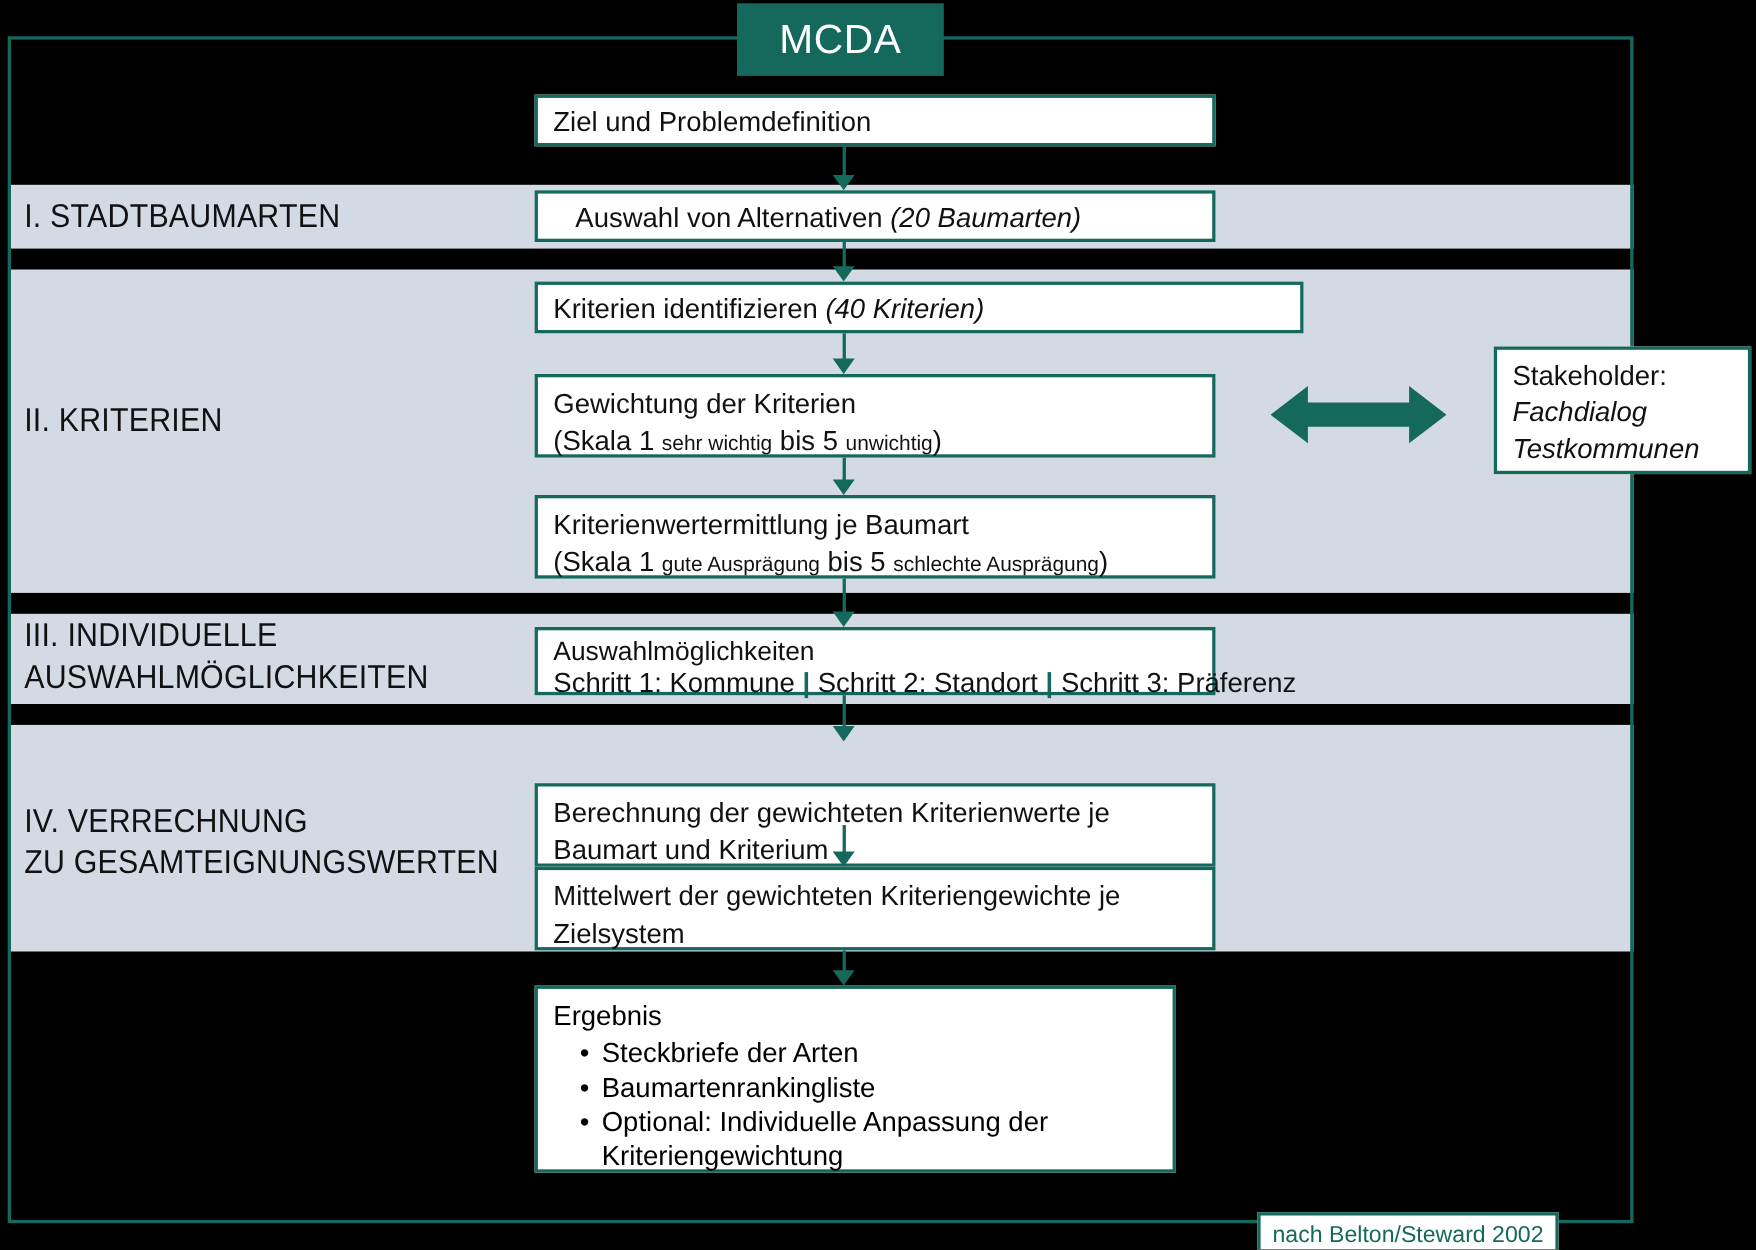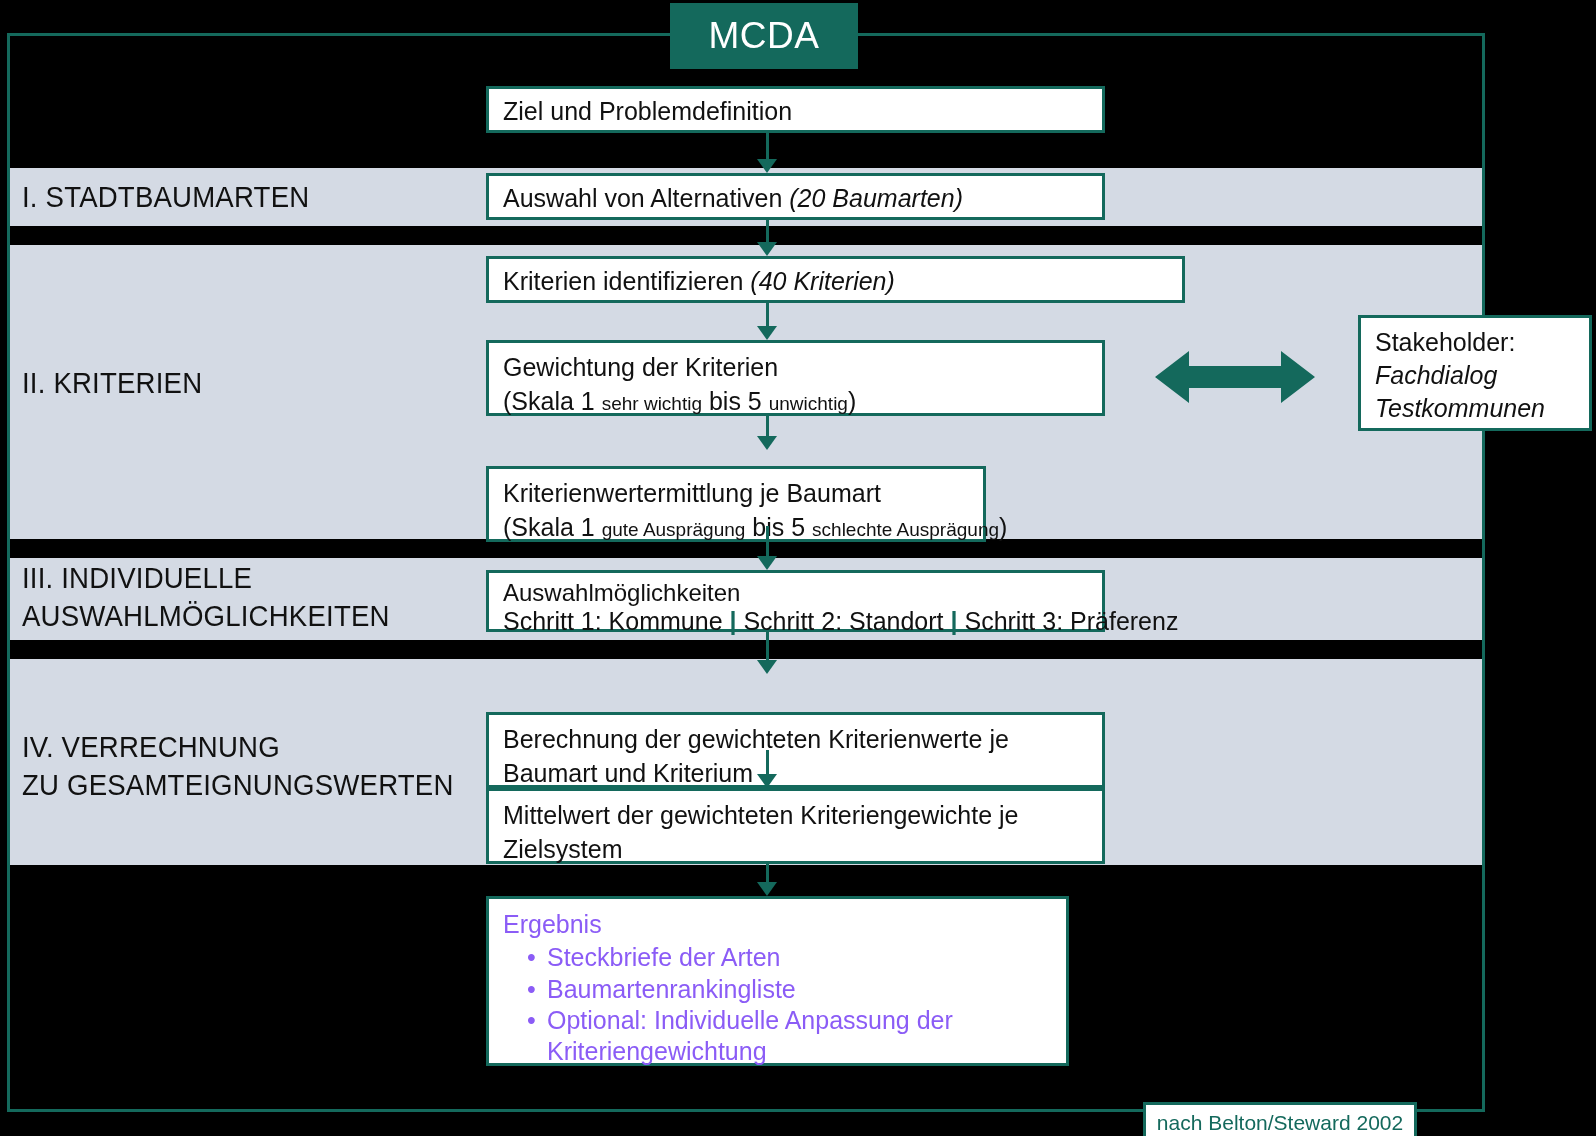--- a/index.html
+++ b/index.html
@@ -141,21 +141,21 @@
   #result-box {
     position: absolute;
     left: 486px;
     top: 896px;
     width: 583px;
     height: 170px;
     background: #ffffff;
     border: 3px solid #14695c;
     box-sizing: border-box;
     padding: 8px 14px;
-    color: #8b5cf6;
+    color: #000000;
   }
   #result-box .title {
     font-size: 25px;
     line-height: 34px;
   }
   #result-box ul {
     margin: 0;
     padding: 0 0 0 24px;
     list-style: none;
   }
@@ -209,41 +209,41 @@
 <div class="section-label" style="top:559px;">III. INDIVIDUELLE
 AUSWAHLMÖGLICHKEITEN</div>
 <div class="section-label" style="top:728px;">IV. VERRECHNUNG
 ZU GESAMTEIGNUNGSWERTEN</div>
 
 <div class="pbox" style="left:486px;top:86px;width:619px;height:47px;">
   <div class="pad line" style="padding:5px 14px;">Ziel und Problemdefinition</div>
 </div>
 
 <div class="pbox" style="left:486px;top:173px;width:619px;height:47px;">
-  <div class="line" style="padding:5px 14px;">
+  <div class="line" style="padding:5px 14px;margin-left:20px;">
     <span>Auswahl von Alternativen </span><span class="ital">(20 Baumarten)</span>
   </div>
 </div>
 
 <div class="pbox" style="left:486px;top:256px;width:699px;height:47px;">
   <div class="line" style="padding:5px 14px;">
     <span>Kriterien identifizieren </span><span class="ital">(40 Kriterien)</span>
   </div>
 </div>
 
 <div class="pbox" style="left:486px;top:340px;width:619px;height:76px;">
   <div class="pad" style="padding:7px 14px;">
     <div class="line">Gewichtung der Kriterien</div>
     <div class="line">
       <span>(Skala 1 </span><span class="small">sehr wichtig</span><span> bis 5 </span><span class="small">unwichtig</span><span>)</span>
     </div>
   </div>
 </div>
 
-<div class="pbox" style="left:486px;top:450px;width:500px;height:76px;margin-top:16px;">
+<div class="pbox" style="left:486px;top:450px;width:619px;height:76px;">
   <div class="pad" style="padding:7px 14px;">
     <div class="line">Kriterienwertermittlung je Baumart</div>
     <div class="line">
       <span>(Skala 1 </span><span class="small">gute Ausprägung</span><span> bis 5 </span><span class="small">schlechte Ausprägung</span><span>)</span>
     </div>
   </div>
 </div>
 
 <div class="pbox" style="left:486px;top:570px;width:619px;height:62px;">
   <div class="pad" style="padding:5px 14px;">

